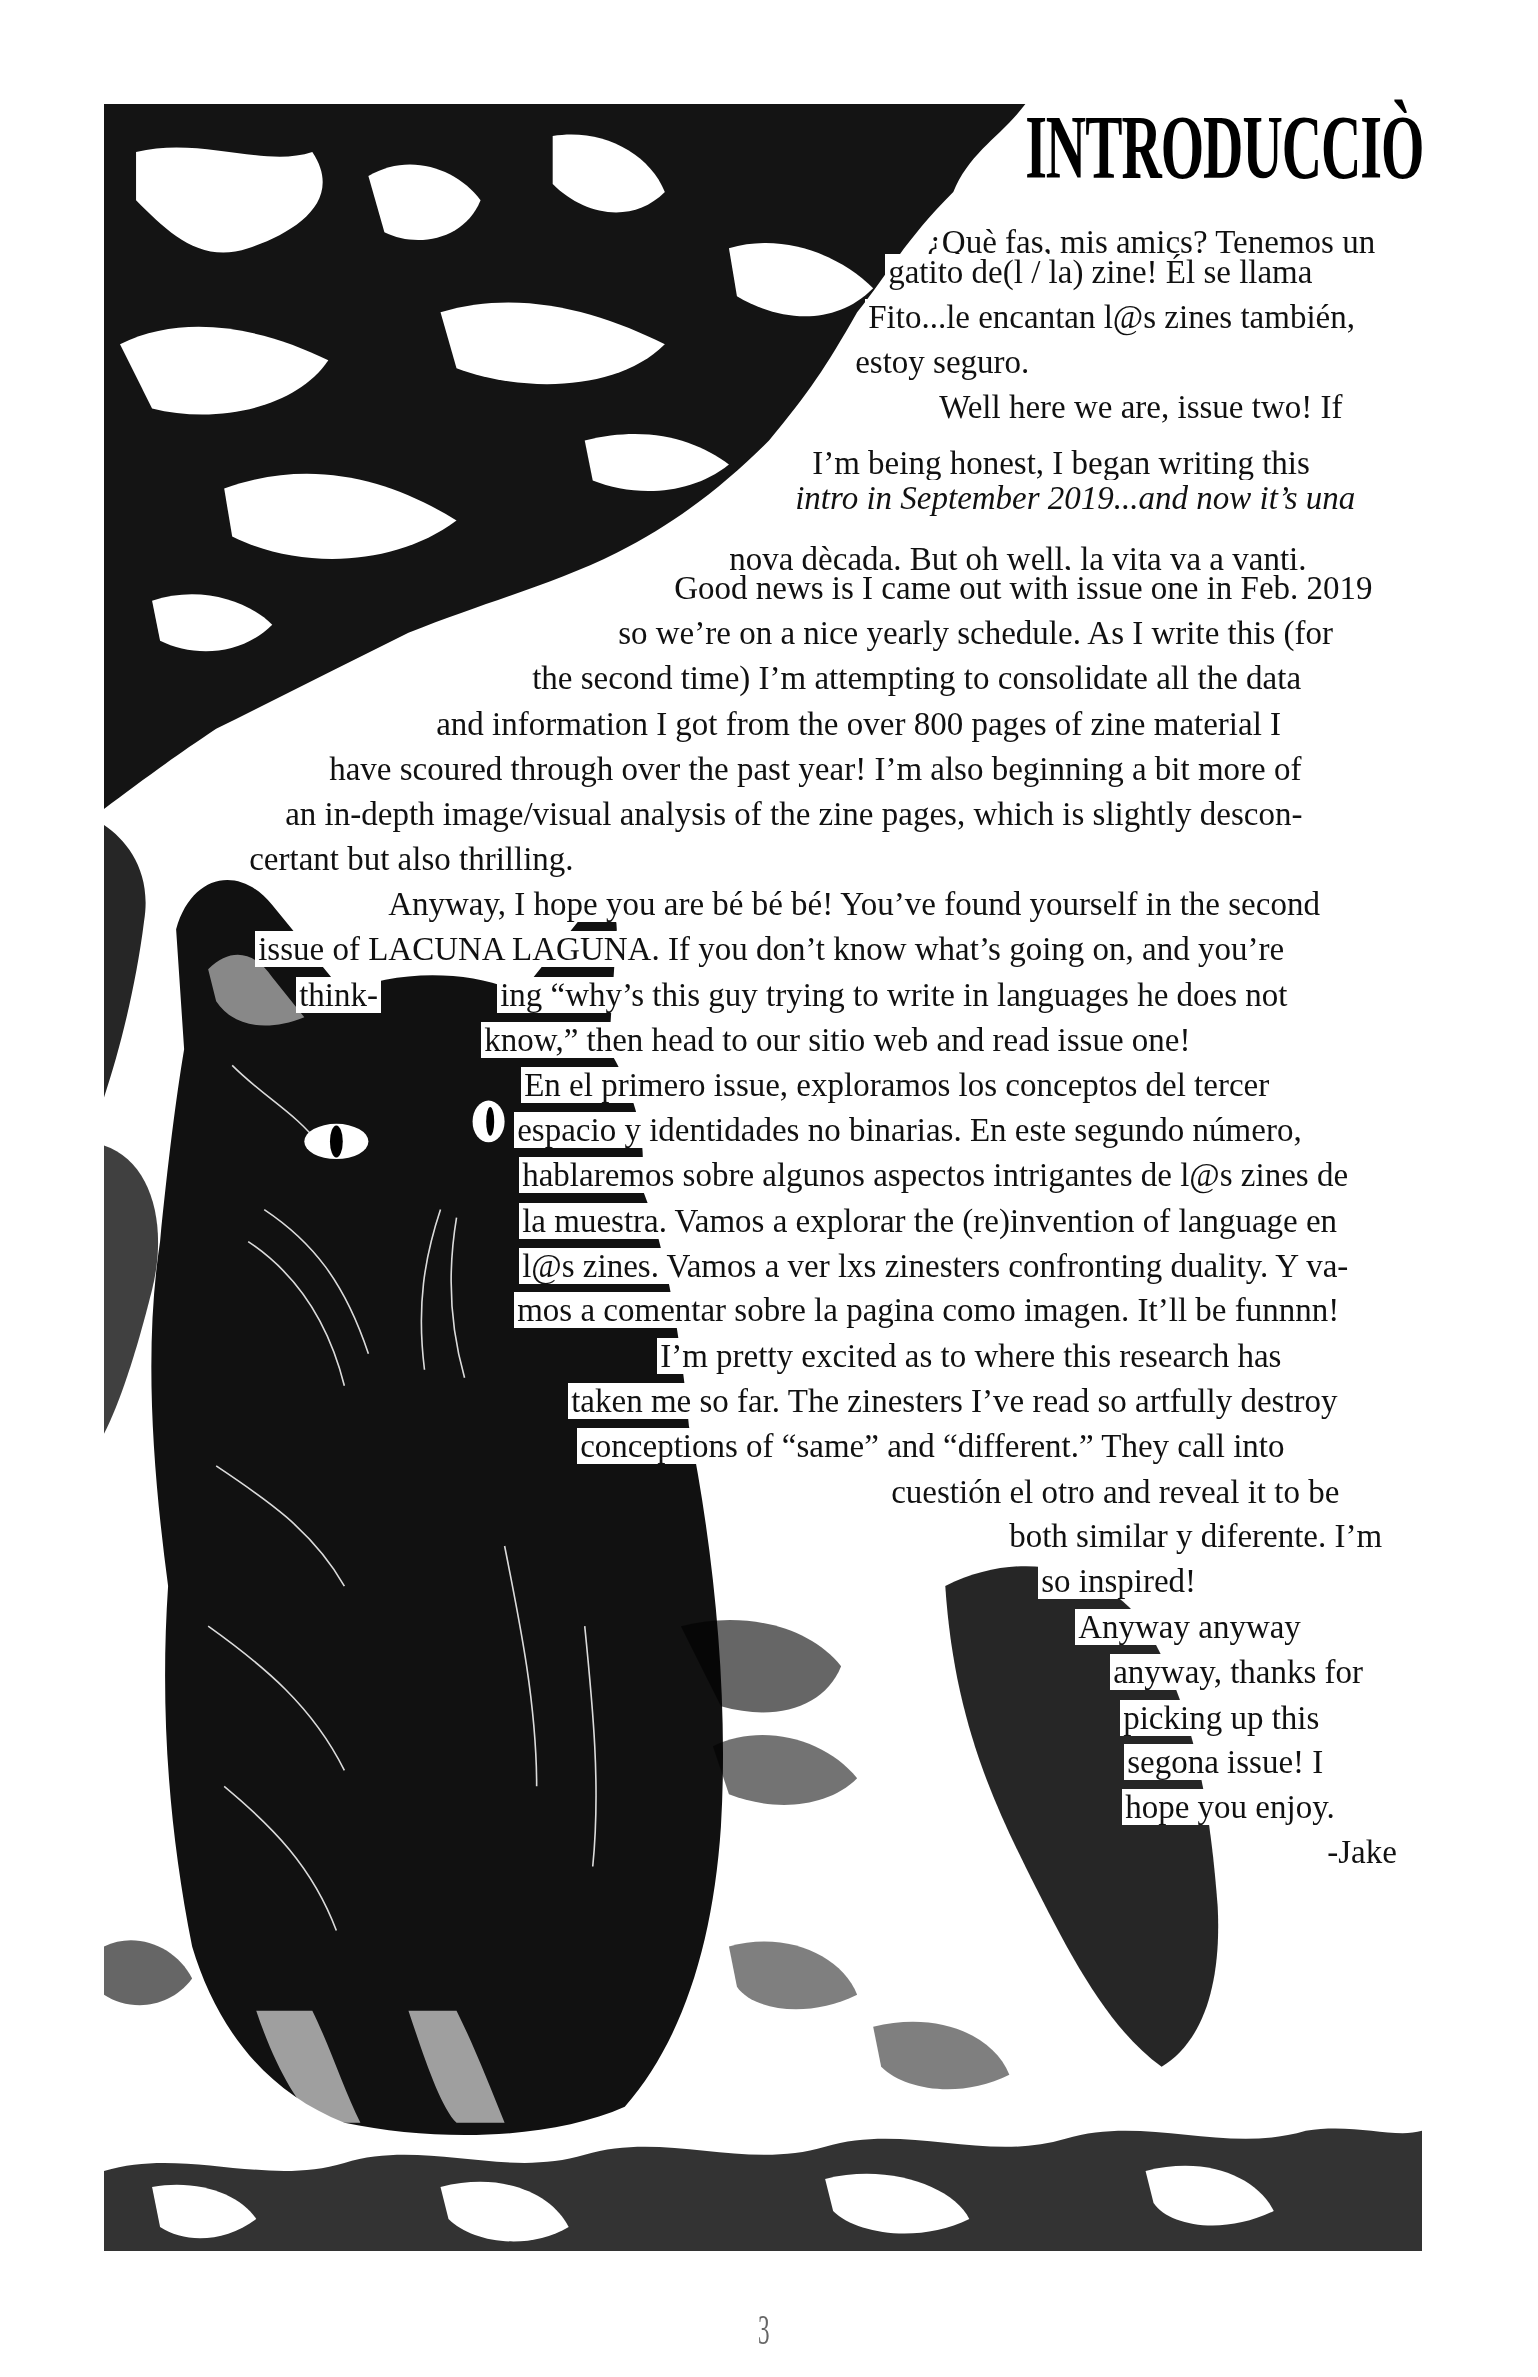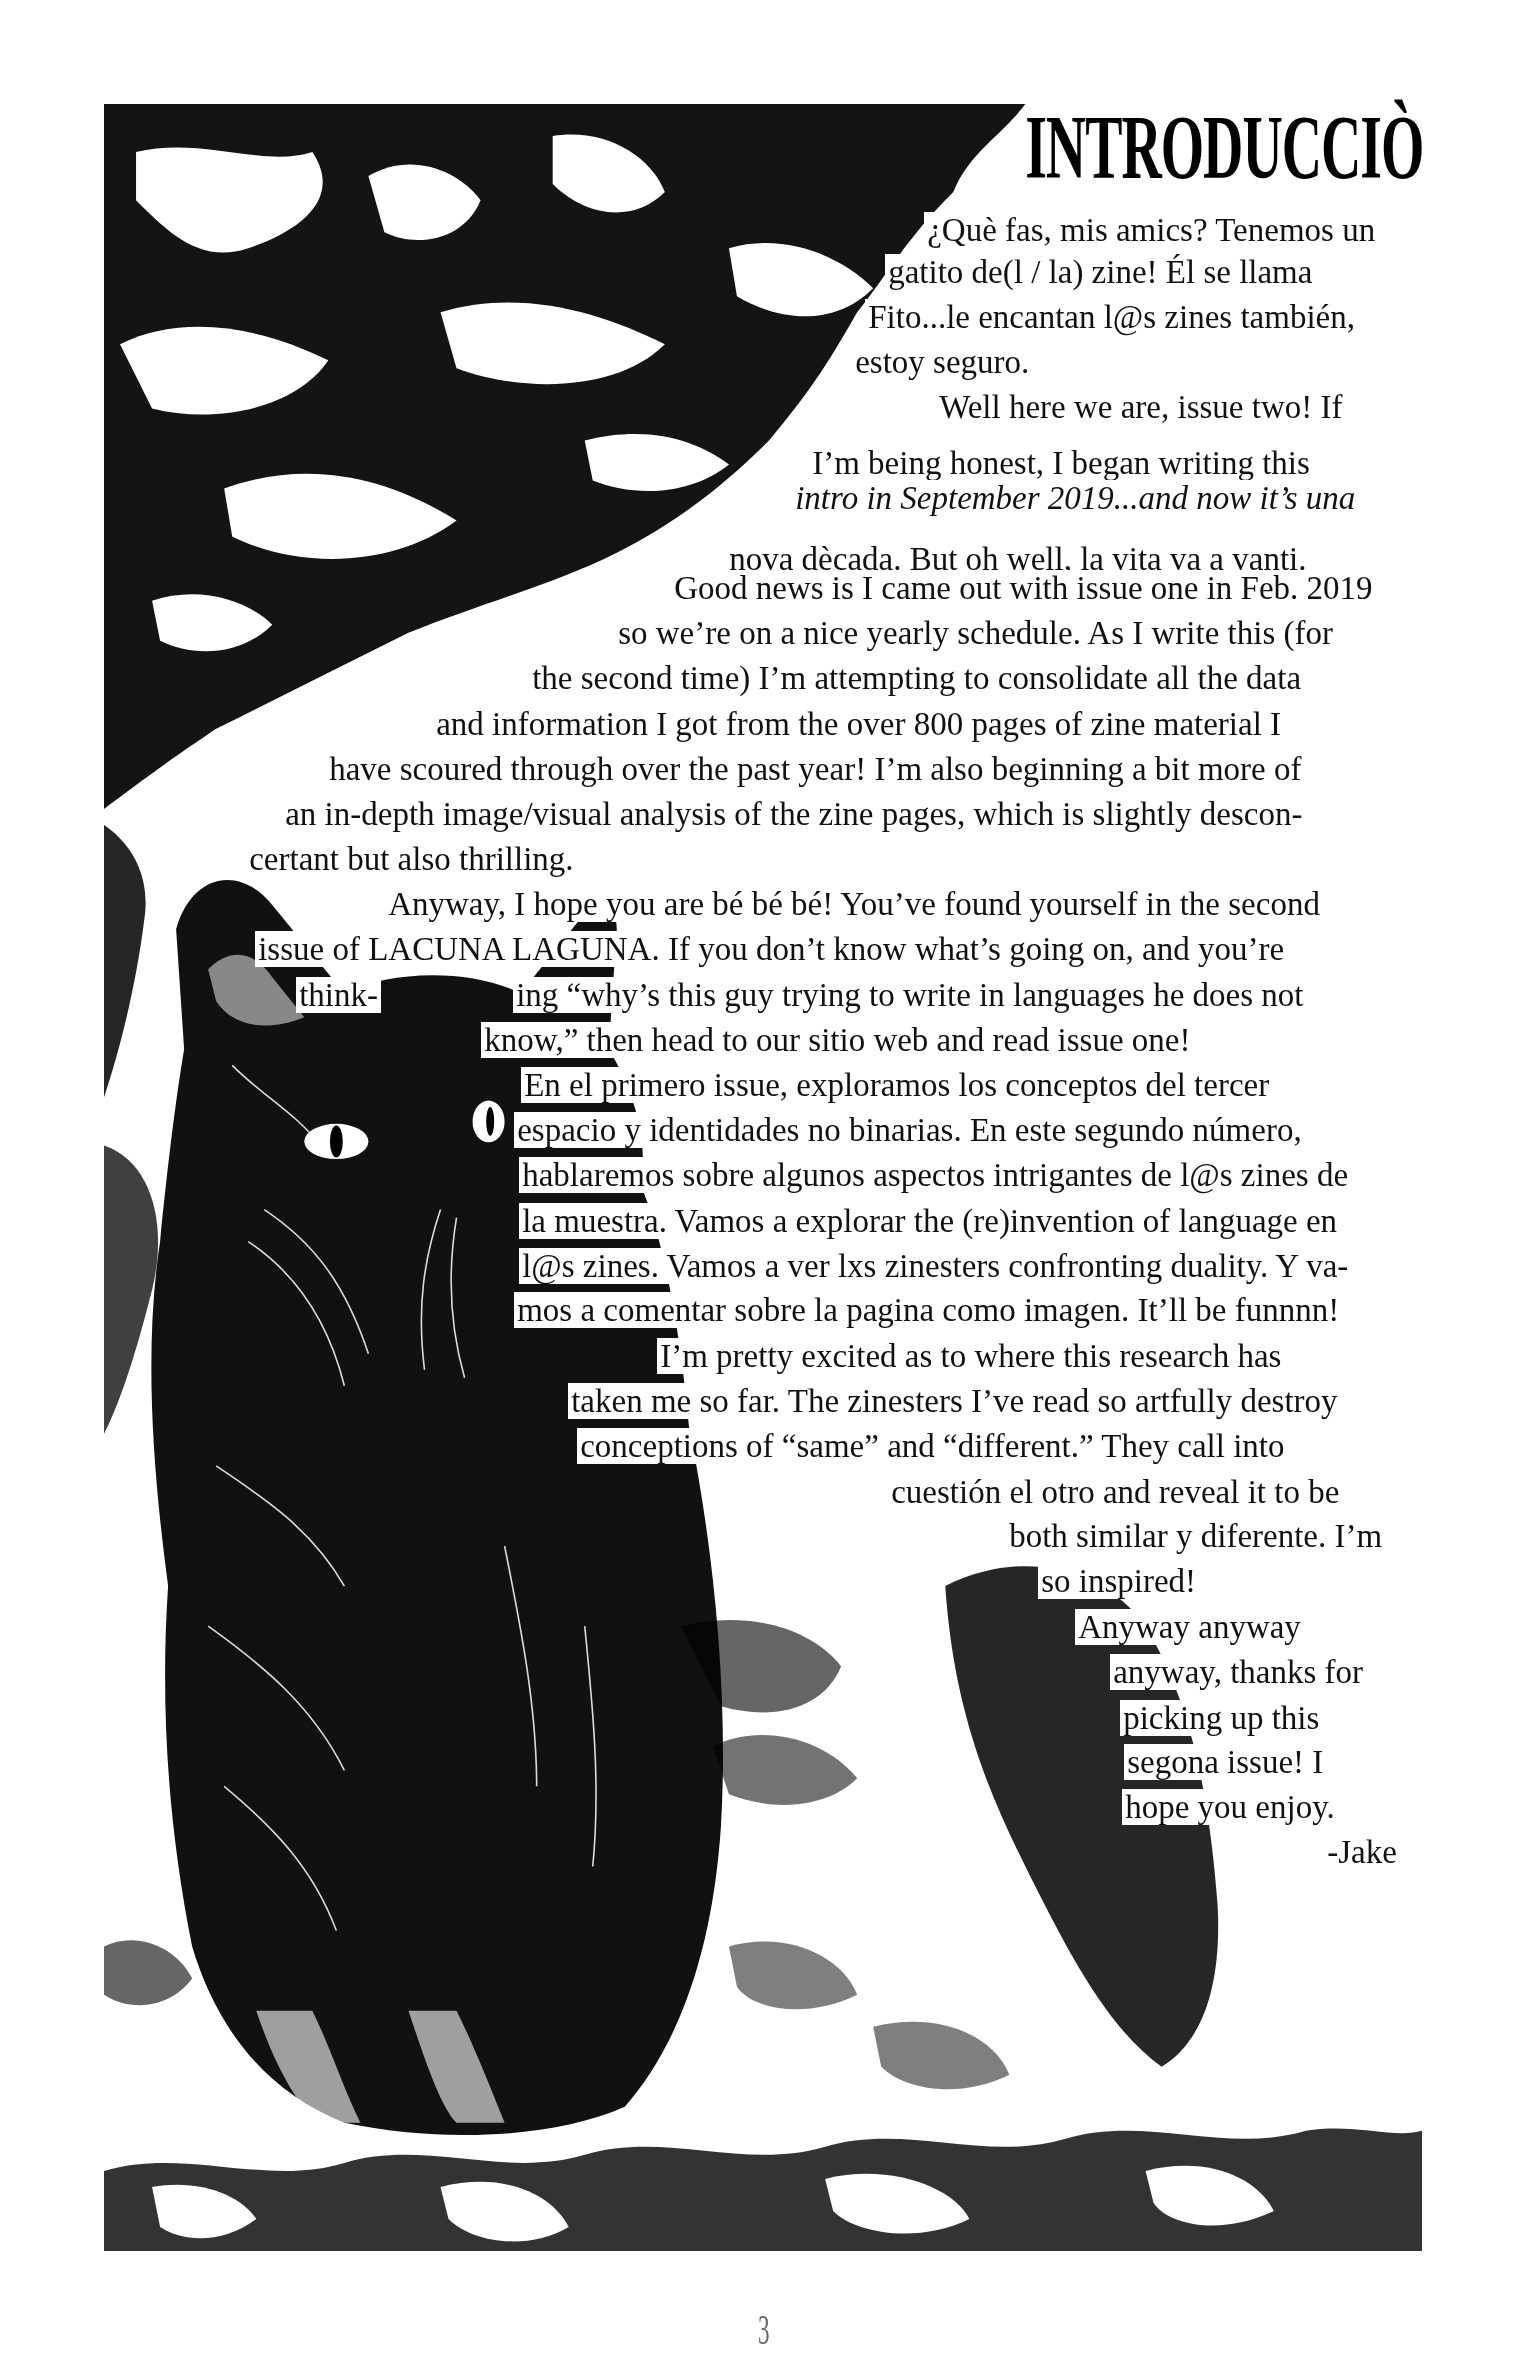--- a/index.html
+++ b/index.html
@@ -73,39 +73,39 @@
       <path d="M0 2300 C40 2280 90 2300 110 2340 C80 2380 30 2380 0 2360 Z" opacity="0.6"></path>
       <path d="M780 2300 C850 2280 920 2310 940 2360 C880 2390 810 2380 790 2350 Z" opacity="0.5"></path>
       <path d="M960 2400 C1040 2380 1110 2410 1130 2460 C1070 2490 1000 2480 970 2450 Z" opacity="0.5"></path>
     </g>
   </svg>
 </div>
 
 <div class="title">INTRODUCCIÒ</div>
 
 <div id="text-block">
-    <div class="line" style="left: 896px; top: 208px; padding-left: 28px;"><span>¿Què fas, mis amics? Tenemos un</span></div>
+    <div class="line" style="left: 896px; top: 220px; padding-left: 28px;"><span>¿Què fas, mis amics? Tenemos un</span></div>
     <div class="line" style="left: 885px; top: 250px;"><span>gatito de(l / la) zine! Él se llama</span></div>
     <div class="line" style="left: 865px; top: 295px;"><span>Fito...le encantan l@s zines también,</span></div>
     <div class="line" style="left: 852px; top: 340px;"><span>estoy seguro.</span></div>
     <div class="line" style="left: 936px; top: 385px;"><span>Well here we are, issue two! If</span></div>
     <div class="line" style="left: 809px; top: 441px; text-align: center;"><span>I’m being honest, I began writing this</span></div>
     <div class="line" style="left: 792px; top: 476px; font-style: italic;"><span>intro in September 2019...and now it’s una</span></div>
     <div class="line" style="left: 726px; top: 521px; margin-top: 16px;"><span>nova dècada. But oh well, la vita va a vanti.</span></div>
     <div class="line" style="left: 671px; top: 566px;"><span>Good news is I came out with issue one in Feb. 2019</span></div>
     <div class="line" style="left: 615px; top: 611px;"><span>so we’re on a nice yearly schedule. As I write this (for</span></div>
     <div class="line" style="left: 529px; top: 656px;"><span>the second time) I’m attempting to consolidate all the data</span></div>
     <div class="line" style="left: 433px; top: 702px;"><span>and information I got from the over 800 pages of zine material I</span></div>
     <div class="line" style="left: 326px; top: 747px;"><span>have scoured through over the past year! I’m also beginning a bit more of</span></div>
     <div class="line" style="left: 282px; top: 792px;"><span>an in-depth image/visual analysis of the zine pages, which is slightly descon-</span></div>
     <div class="line" style="left: 246px; top: 837px;"><span>certant but also thrilling.</span></div>
     <div class="line" style="left: 385px; top: 882px;"><span>Anyway, I hope you are bé bé bé! You’ve found yourself in the second</span></div>
     <div class="line" style="left: 255px; top: 927px;"><span>issue of LACUNA LAGUNA. If you don’t know what’s going on, and you’re</span></div>
     <div class="line" style="left: 296px; top: 973px;"><span>think-</span></div>
-    <div class="line" style="left: 473px; top: 973px; padding-left: 40px;"><span>ing “why’s this guy trying to write in languages he does not</span></div>
+    <div class="line" style="left: 457px; top: 973px; padding-left: 40px;"><span>ing “why’s this guy trying to write in languages he does not</span></div>
     <div class="line" style="left: 481px; top: 1018px;"><span>know,” then head to our sitio web and read issue one!</span></div>
     <div class="line" style="left: 521px; top: 1063px;"><span>En el primero issue, exploramos los conceptos del tercer</span></div>
     <div class="line" style="left: 514px; top: 1108px;"><span>espacio y identidades no binarias. En este segundo número,</span></div>
     <div class="line" style="left: 519px; top: 1153px;"><span>hablaremos sobre algunos aspectos intrigantes de l@s zines de</span></div>
     <div class="line" style="left: 519px; top: 1199px;"><span>la muestra. Vamos a explorar the (re)invention of language en</span></div>
     <div class="line" style="left: 519px; top: 1244px;"><span>l@s zines. Vamos a ver lxs zinesters confronting duality. Y va-</span></div>
     <div class="line" style="left: 514px; top: 1288px;"><span>mos a comentar sobre la pagina como imagen. It’ll be funnnn!</span></div>
     <div class="line" style="left: 657px; top: 1334px;"><span>I’m pretty excited as to where this research has</span></div>
     <div class="line" style="left: 535px; top: 1379px; padding-left: 33px;"><span>taken me so far. The zinesters I’ve read so artfully destroy</span></div>
     <div class="line" style="left: 577px; top: 1424px;"><span>conceptions of “same” and “different.” They call into</span></div>

